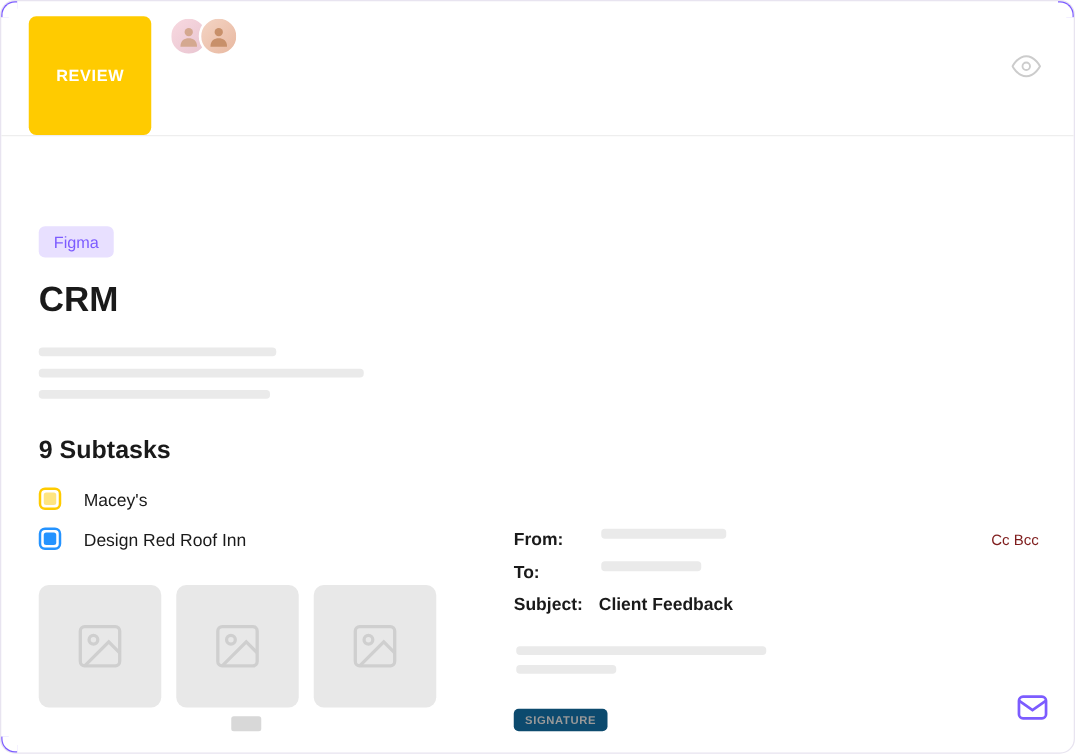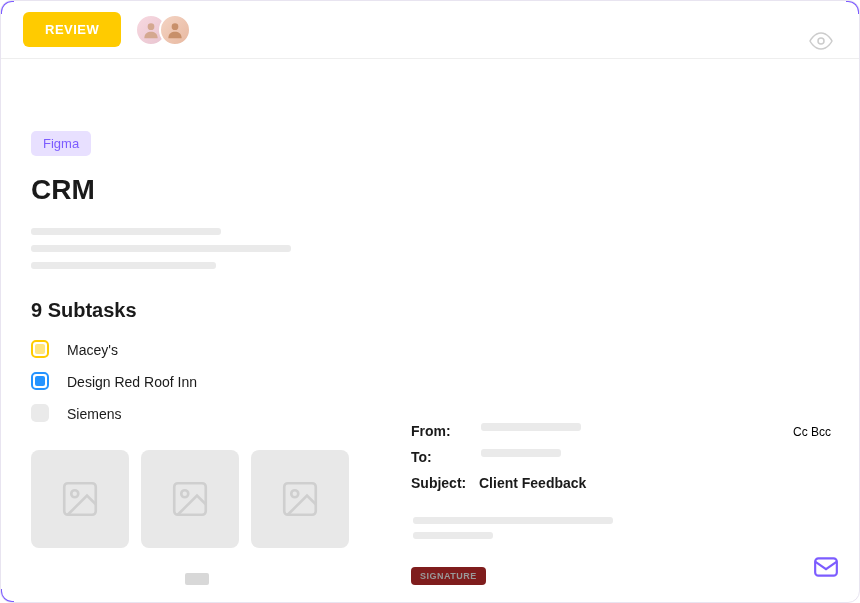--- a/index.html
+++ b/index.html
@@ -9,26 +9,26 @@
       width: 860px;
       height: 603px;
       overflow: hidden;
       position: relative;
       border-radius: 12px;
       border: 1px solid #e8e4f0;
     }
     
     
     .header {
-      height: 58px;
+      height: 96px;
       border-bottom: 1px solid #eee;
       display: flex;
-      align-items: center;
       padding: 0 22px;
       position: relative;
+      margin-top: 12px;
     }
     .review-btn {
       background: #FFCB00;
       color: #fff;
       font-weight: 700;
       font-size: 13px;
       letter-spacing: 0.5px;
       padding: 10px 22px;
       border-radius: 6px;
       border: none;
@@ -176,33 +176,33 @@
     .email-subject {
       font-weight: 700;
       color: #1a1a1a;
       margin-left: 8px;
     }
     .cc-bcc {
       position: absolute;
       right: 10px;
       top: 2px;
       font-size: 12px;
-      color: #000000;
+      color: #7f1d1d;
     }
     .email-body {
       margin-top: 26px;
       margin-left: 2px;
     }
     .email-body .ph-line { margin-bottom: 8px; }
     .email-body .ph-line.b1 { width: 200px; }
     .email-body .ph-line.b2 { width: 80px; }
     
     .signature-chip {
       display: inline-block;
-      background: #7f1d1d;
+      background: #0c4a6e;
       color: #999;
       font-size: 9px;
       font-weight: 600;
       letter-spacing: 0.5px;
       padding: 4px 9px;
       border-radius: 4px;
       margin-top: 20px;
     }
     
     
@@ -279,24 +279,20 @@
   <h2 class="subtasks-title">9 Subtasks</h2>
   
   <div class="subtask">
     <span class="checkbox yellow"></span>
     <span class="subtask-label">Macey's</span>
   </div>
   <div class="subtask">
     <span class="checkbox blue"></span>
     <span class="subtask-label">Design Red Roof Inn</span>
   </div>
-  <div class="subtask">
-    <span class="checkbox gray"></span>
-    <span class="subtask-label">Siemens</span>
-  </div>
   
   <div class="thumbs">
     <div class="thumb">
       <svg width="42" height="42" viewBox="0 0 24 24" fill="none" stroke="currentColor" stroke-width="1.5">
           <rect x="3" y="3" width="18" height="18" rx="2"></rect>
           <circle cx="9" cy="9" r="2"></circle>
           <path d="M21 15l-5-5L5 21"></path>
         </svg>
     </div>
     <div class="thumb">

